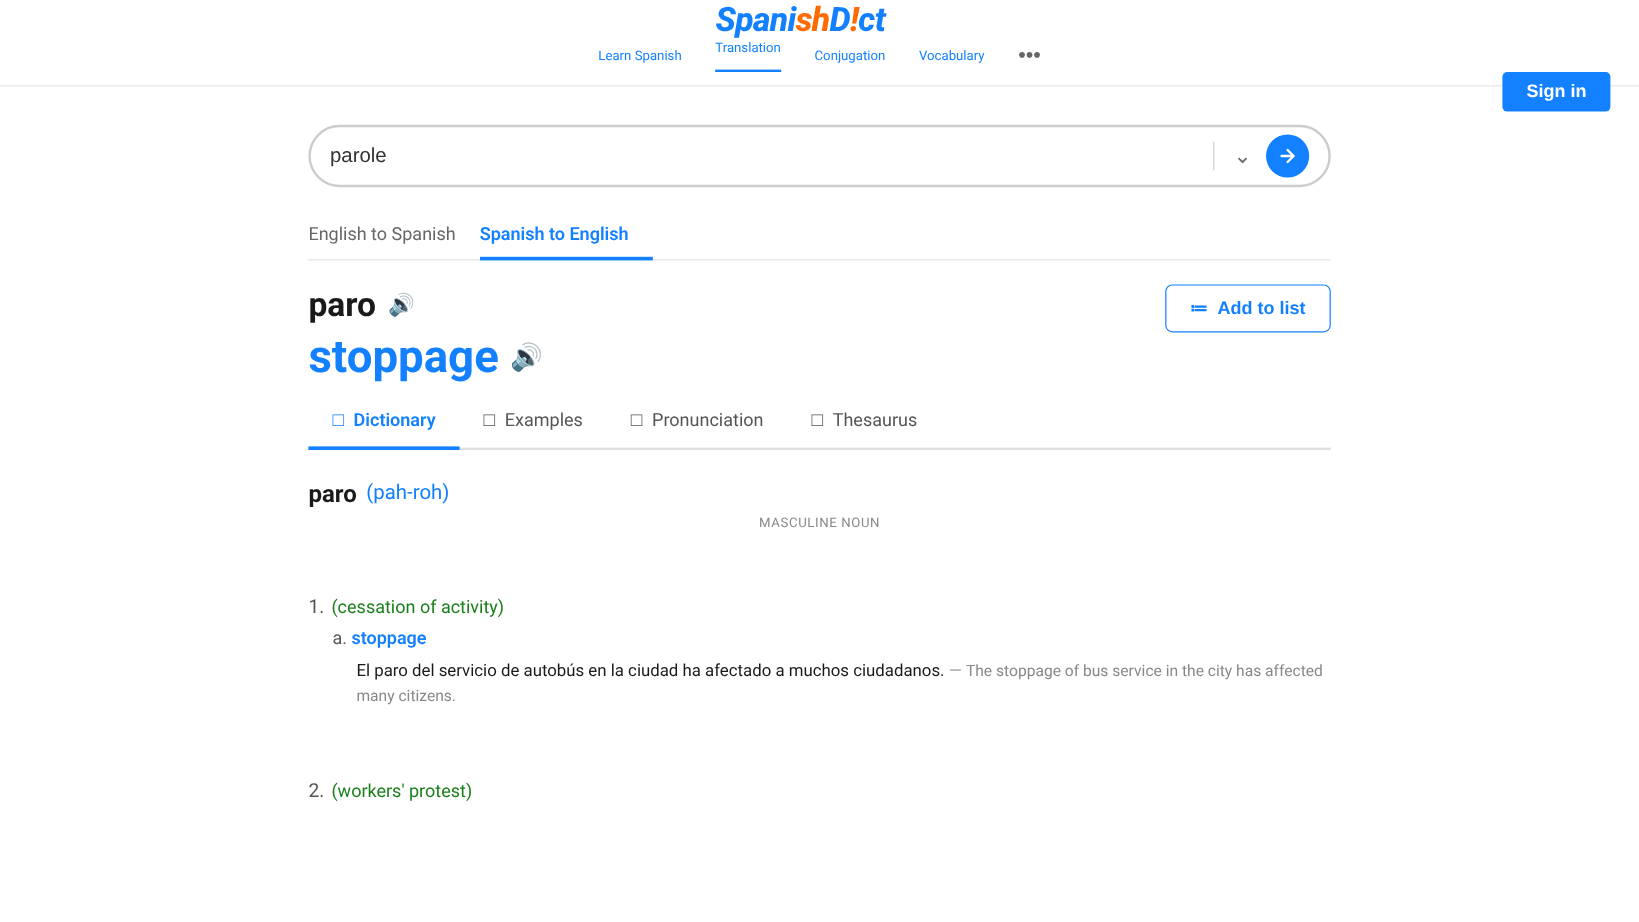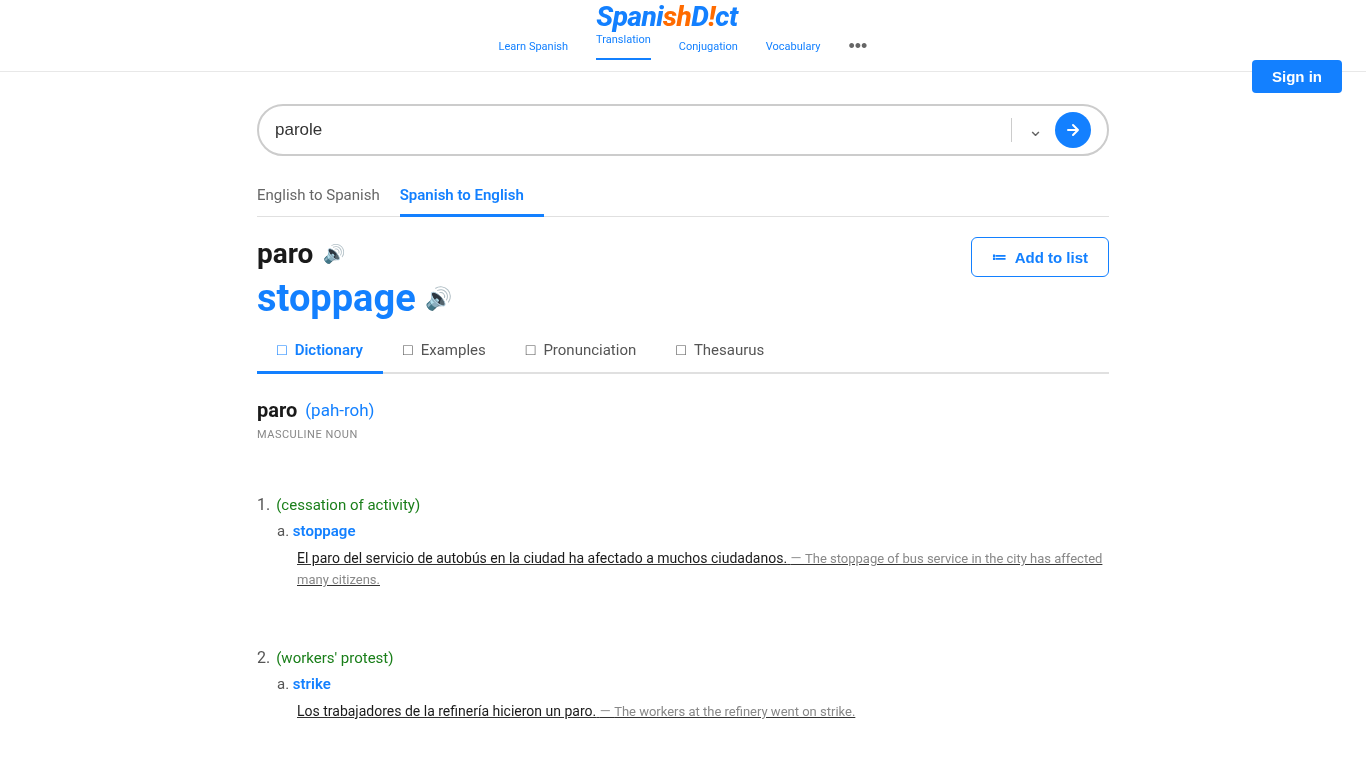--- a/index.html
+++ b/index.html
@@ -251,20 +251,21 @@
       color: #1380ff;
       font-weight: 400;
     }
     .pos-label {
       font-size: 11px;
       text-transform: uppercase;
       color: #888;
       letter-spacing: 0.5px;
       margin-bottom: 14px;
       margin-top: 0;
+      text-align: center;
     }
     .def-item {
       margin-bottom: 18px;
     }
     .def-number {
       font-size: 16px;
       color: #555;
       display: flex;
       align-items: baseline;
       gap: 6px;
@@ -285,21 +286,20 @@
       margin-bottom: 4px;
     }
     .def-sub-word {
       color: #1380ff;
       font-weight: 600;
       text-decoration: none;
     }
     .example-sentence {
       margin-left: 20px;
       margin-top: 8px;
-      text-decoration: underline;
     }
     .example-es {
       font-size: 14px;
       color: #1a1a1a;
       line-height: 1.5;
     }
     .example-en {
       font-size: 13px;
       color: #888;
       line-height: 1.5;
@@ -405,30 +405,17 @@
           </div>
         </div>
       </div>
     </div>
 
     <div class="def-item">
       <div class="def-number">
         <span>2.</span>
         <span class="def-context">(workers' protest)</span>
       </div>
-      <div class="def-sub">
-        <div class="def-sub-label">
-          <span>a.</span>
-          <a class="def-sub-word" href="#">strike</a>
-        </div>
-        <div class="example-sentence">
-          <div class="example-es">
-            <span>Los trabajadores de la refinería hicieron un paro.</span>
-            <span class="example-dash"> — </span>
-            <span class="example-en">The workers at the refinery went on strike.</span>
-          </div>
-        </div>
-      </div>
     </div>
 
   </div>
 
 </main>
 
 </body></html>

